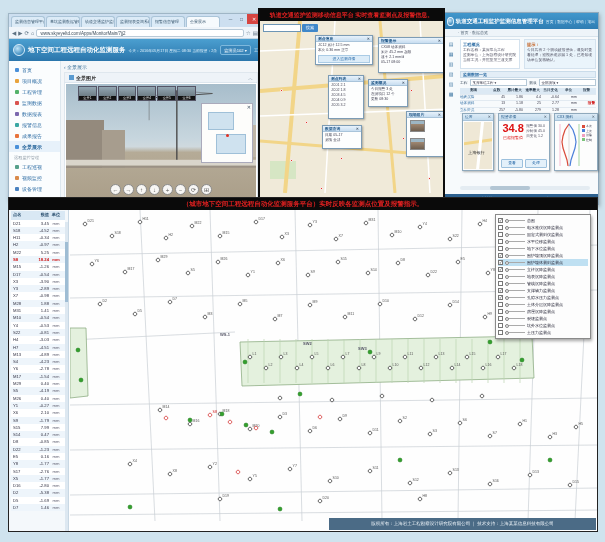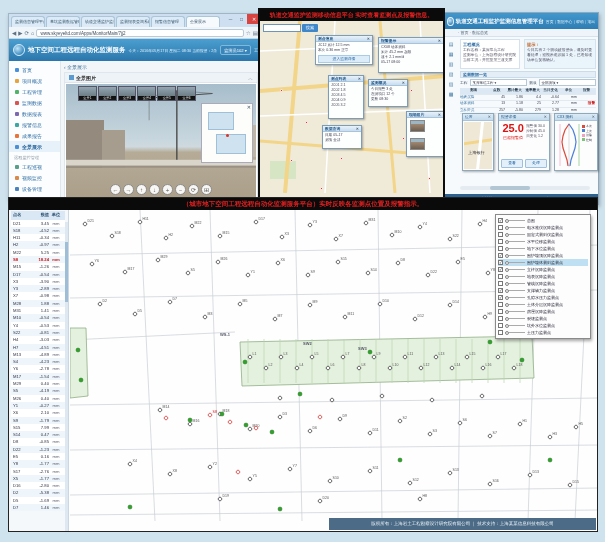--- a/index.html
+++ b/index.html
@@ -469,21 +469,21 @@
       <div class="lbl">上海银行</div>
     </div>
   </div>
   <div class="acard" id="card-alarm" style="left:54px;width:52px;">
     <div class="hd">
         <span>报警详情</span>
         <span class="x">✕</span>
       </div>
     <div style="display:flex;padding:1px;">
       <div style="flex:1.2;">
-        <div class="big">25.0</div>
+        <div class="big">34.8</div>
         <div class="note">已超报警值</div>
       </div>
       <div style="flex:1;padding-top:2px;" id="alarmside">
           <div class="sideln">报警值 30.0</div>
           <div class="sideln">控制值 45.0</div>
           <div class="sideln">日变化 1.2</div>
         </div>
     </div>
     <div class="btns">
       <div>查看</div>

